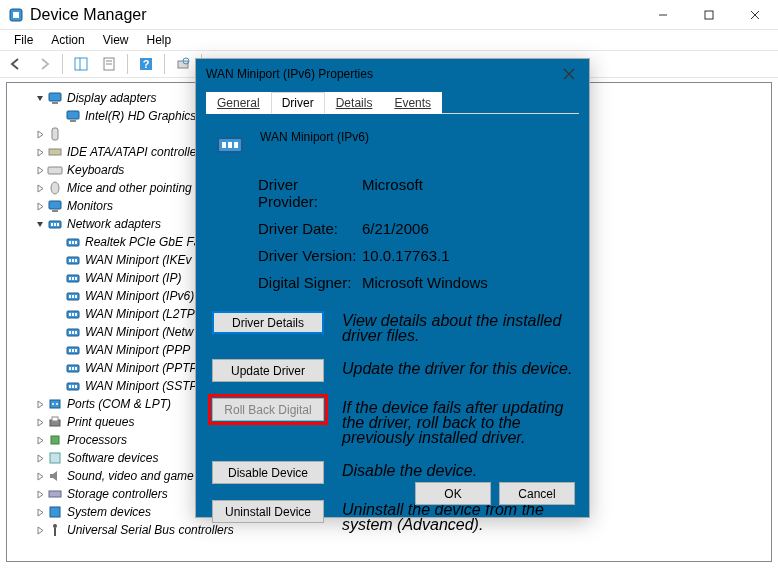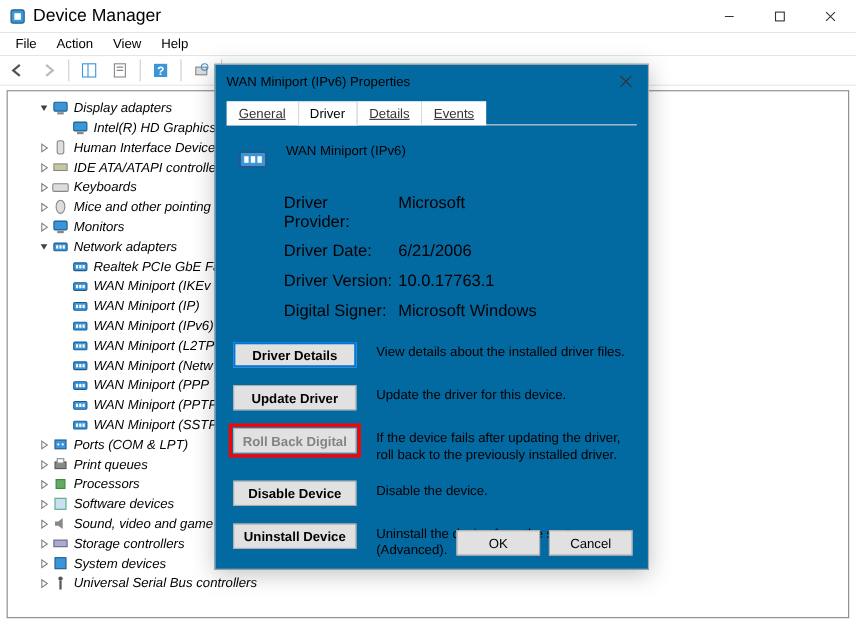--- a/index.html
+++ b/index.html
@@ -43,22 +43,22 @@
 .device-header { display: flex; align-items: flex-start; margin-bottom: 16px; }
 .device-icon { width: 32px; height: 32px; margin-right: 14px; margin-left: 2px; }
 .device-name { font-size: 12px; padding-top: 2px; }
 
 .info-table { margin-left: 46px; }
 .info-row { display: flex; margin-bottom: 10px; font-size: 15px; }
 .info-label { width: 104px; }
 .info-value { }
 
 .btn-row { display: flex; align-items: flex-start; margin-bottom: 16px; }
-.btn-row .win-button { width: 112px; margin-right: 18px; flex-shrink: 0; font-weight: bold; }
-.btn-desc { font-size: 12px; line-height: 15px; padding-top: 2px; }
+.btn-row .win-button { width: 112px; margin-right: 18px; flex-shrink: 0; }
+.btn-desc { font-size: 16px; line-height: 15px; padding-top: 2px; font-style: italic; }
 
 .win-button { height: 23px; background: #e1e1e1; border: 1px solid #adadad; font: inherit; font-size: 12px; cursor: default; display: inline-flex; align-items: center; justify-content: center; }
 .win-button.default-btn { border: 2px solid #0078d7; }
 .win-button:disabled { color: #838383; background: #e1e1e1; }
 .highlighted-btn { outline: 3px solid #ff0000; outline-offset: 1px; }
 
 .dialog-footer { position: absolute; bottom: 12px; right: 14px; display: flex; gap: 8px; }
 .dialog-footer .win-button { width: 76px; }
 
 
@@ -230,21 +230,20 @@
       </div>
       <div class="tree-row indent-1">
         <span class="expander">
           <svg width="9" height="9">
             <path d="M2 1 L7 4.5 L2 8 Z" fill="none" stroke="#808080"></path>
           </svg>
         </span>
         <span class="tree-icon"><svg class="svg-icon" viewBox="0 0 16 16">
             <use href="#ic-hid"></use>
           </svg></span>
-        <span>Human Interface Device</span>
       </div>
       <div class="tree-row indent-1">
         <span class="expander">
           <svg width="9" height="9">
             <path d="M2 1 L7 4.5 L2 8 Z" fill="none" stroke="#808080"></path>
           </svg>
         </span>
         <span class="tree-icon"><svg class="svg-icon" viewBox="0 0 16 16">
             <use href="#ic-ide"></use>
           </svg></span>

